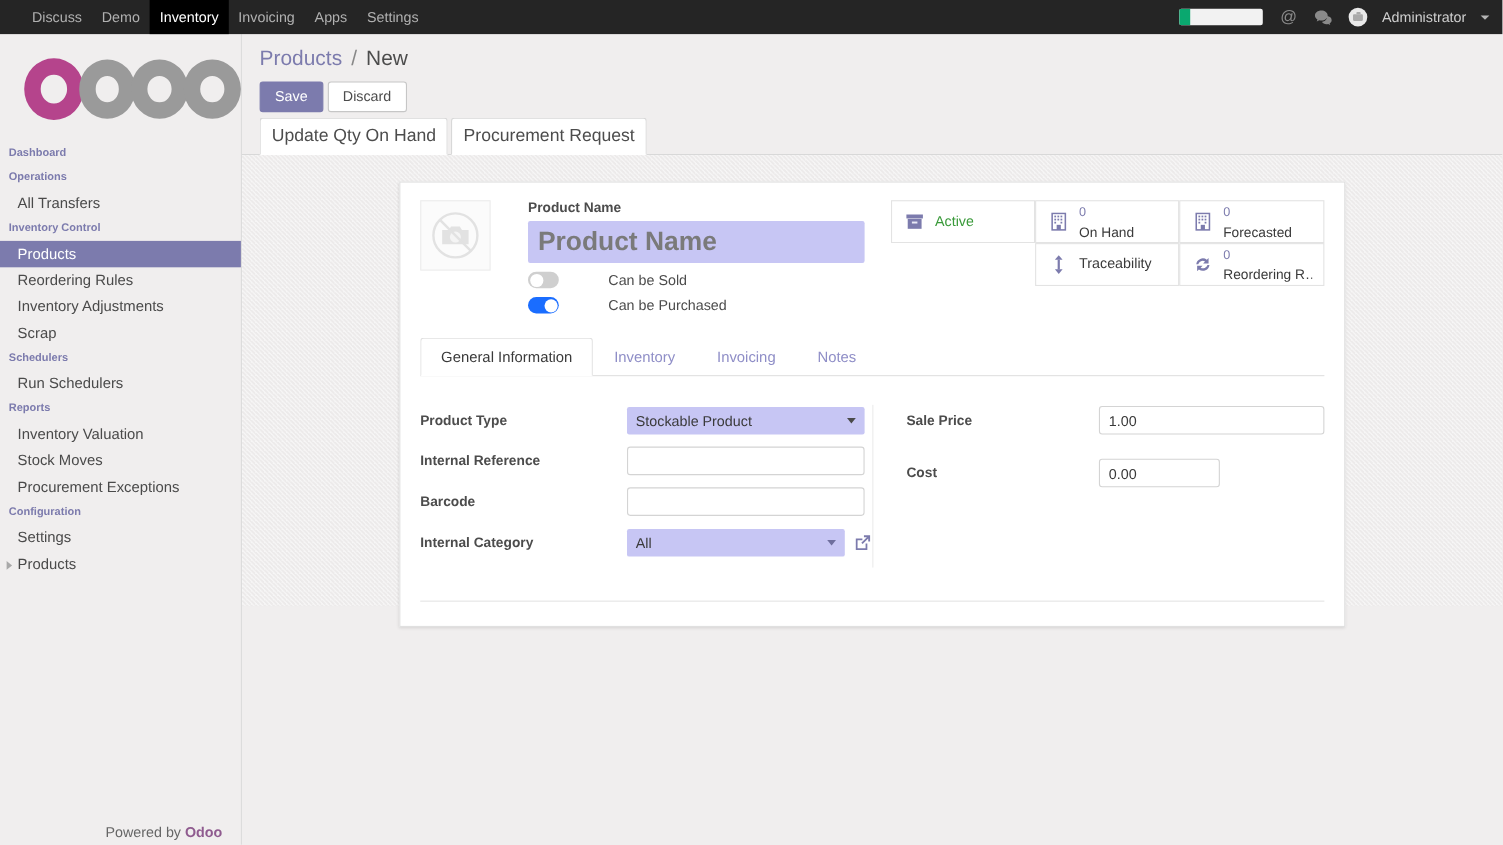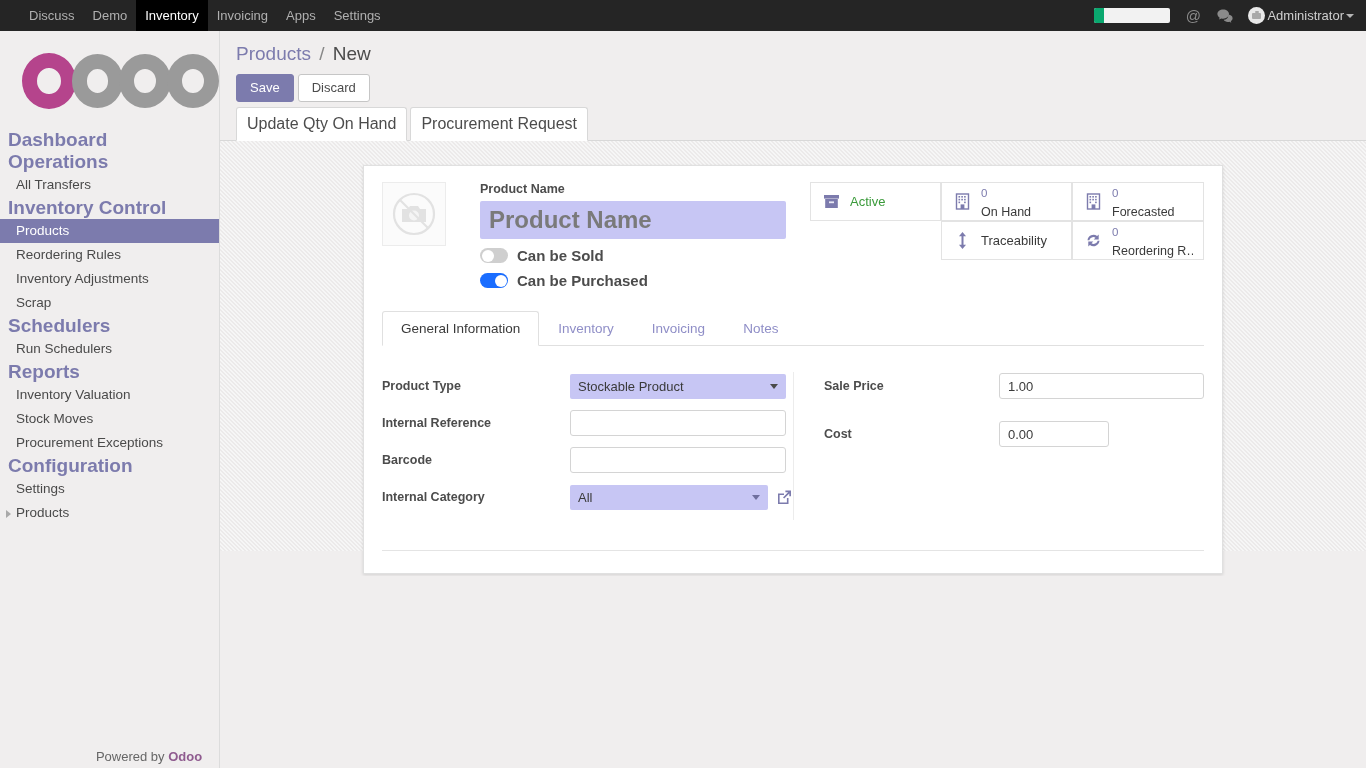--- a/index.html
+++ b/index.html
@@ -33,21 +33,21 @@
   .sysbar {
     width: 76px; height: 15px; background: #f2f2f2;
     border-radius: 2px; position: relative; overflow: hidden;
   }
   .sysbar .fill { position: absolute; left: 0; top: 0; bottom: 0; width: 10px; background: #0aa86f; }
   .icon-at, .icon-chat {
     color: #8a8a8a; font-size: 15px; line-height: 1;
     display: flex; align-items: center; justify-content: center;
     width: 18px; height: 18px; cursor: pointer;
   }
-  .user-block { display: flex; align-items: center; gap: 2px; cursor: pointer; }
+  .user-block { display: flex; align-items: center; gap: 13px; cursor: pointer; }
   .avatar {
     width: 17px; height: 17px; border-radius: 50%;
     background: #e9e9e9; position: relative; overflow: hidden;
     display:flex; align-items:center; justify-content:center;
   }
   .avatar .cam {
     width: 9px; height: 6px; background: #a9a9a9; border-radius: 1px; position: relative;
   }
   .avatar .cam::before {
     content:""; position:absolute; left:2.5px; top:-1.5px; width:4px; height:1.5px; background:#a9a9a9; border-radius:1px;
@@ -68,21 +68,21 @@
   .odoo-logo { display: flex; align-items: center; gap: 2px; }
   .ring {
     width: 56px; height: 56px; border-radius: 50%;
     border: 15px solid #9a9a9a; box-sizing: border-box;
   }
   .ring.pink { border-color: #b5448c; }
   .ring.tight { width: 54px; height: 54px; margin-left: -6px; }
 
   .nav { padding-top: 2px; }
   .nav-header {
-    color: #7c7bad; font-weight: bold; font-size: 19px;
+    color: #7c7bad; font-weight: bold; font-size: 10px;
     padding: 2px 0 2px 8px; line-height: 18px; cursor: pointer;
   }
   .nav-item {
     color: #4a4a4a; font-size: 13.5px; line-height: 18px;
     padding: 3px 0 3px 16px; cursor: pointer; position: relative;
   }
   .nav-item.selected { background: #7c7bad; color: #ffffff; }
   .nav-item .tri {
     position: absolute; left: 6px; top: 9px;
     width: 0; height: 0;
@@ -162,21 +162,21 @@
   .switch {
     width: 28px; height: 15px; border-radius: 8px; background: #cfcfcf;
     position: relative; cursor: pointer; flex: 0 0 auto;
   }
   .switch .knob {
     position: absolute; top: 1.5px; left: 1.5px; width: 12px; height: 12px;
     border-radius: 50%; background: #fff;
   }
   .switch.on { background: #1a6dff; }
   .switch.on .knob { left: auto; right: 1.5px; }
-  .switch-label { font-size: 15px; font-weight: bold; color: #4c4c4c; }
+  .switch-label { font-size: 13px; font-weight: normal; color: #4c4c4c; margin-left: 36px; }
 
   
   .stat-wrap { margin-left: auto; width: 394px; }
   .stat-grid { display: flex; flex-wrap: wrap; }
   .stat-box {
     border: 1px solid #e3e3e3; height: 39px; display: flex; align-items: center;
     padding: 0 10px; gap: 9px; cursor: pointer; background: #fff;
   }
   .stat-box.w-a { width: 131px; }
   .stat-box.w-b { width: 131px; }

